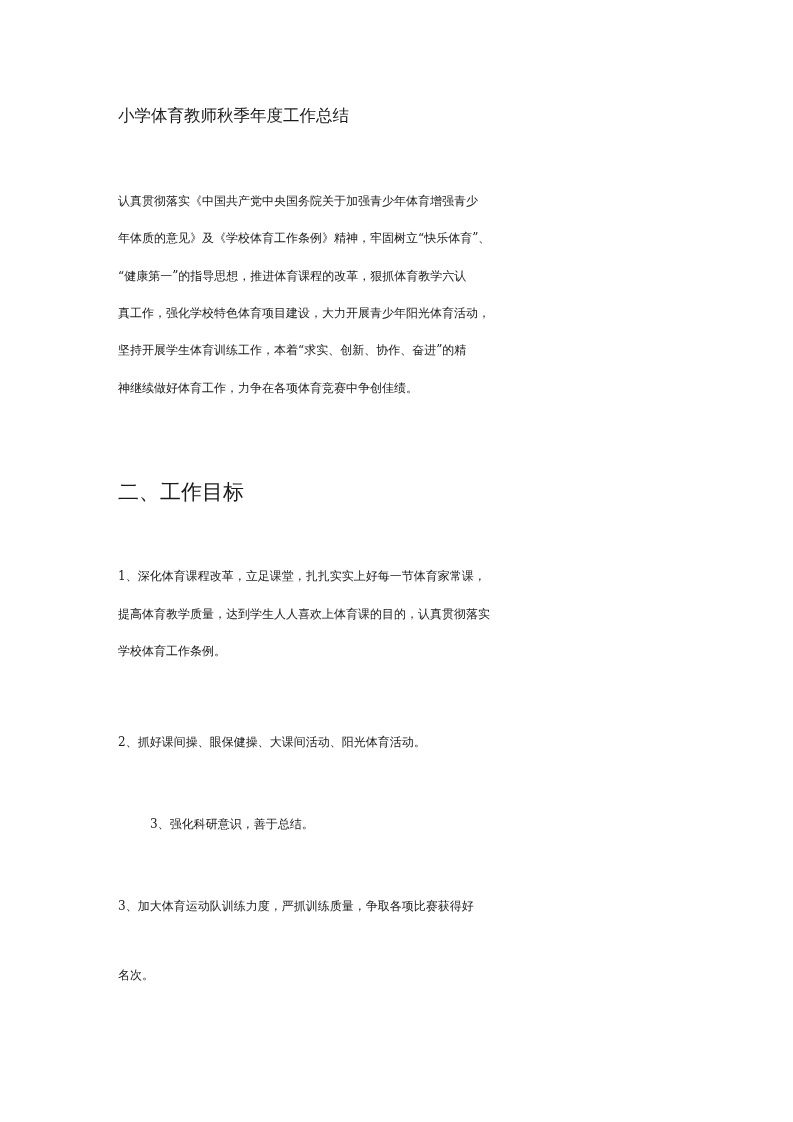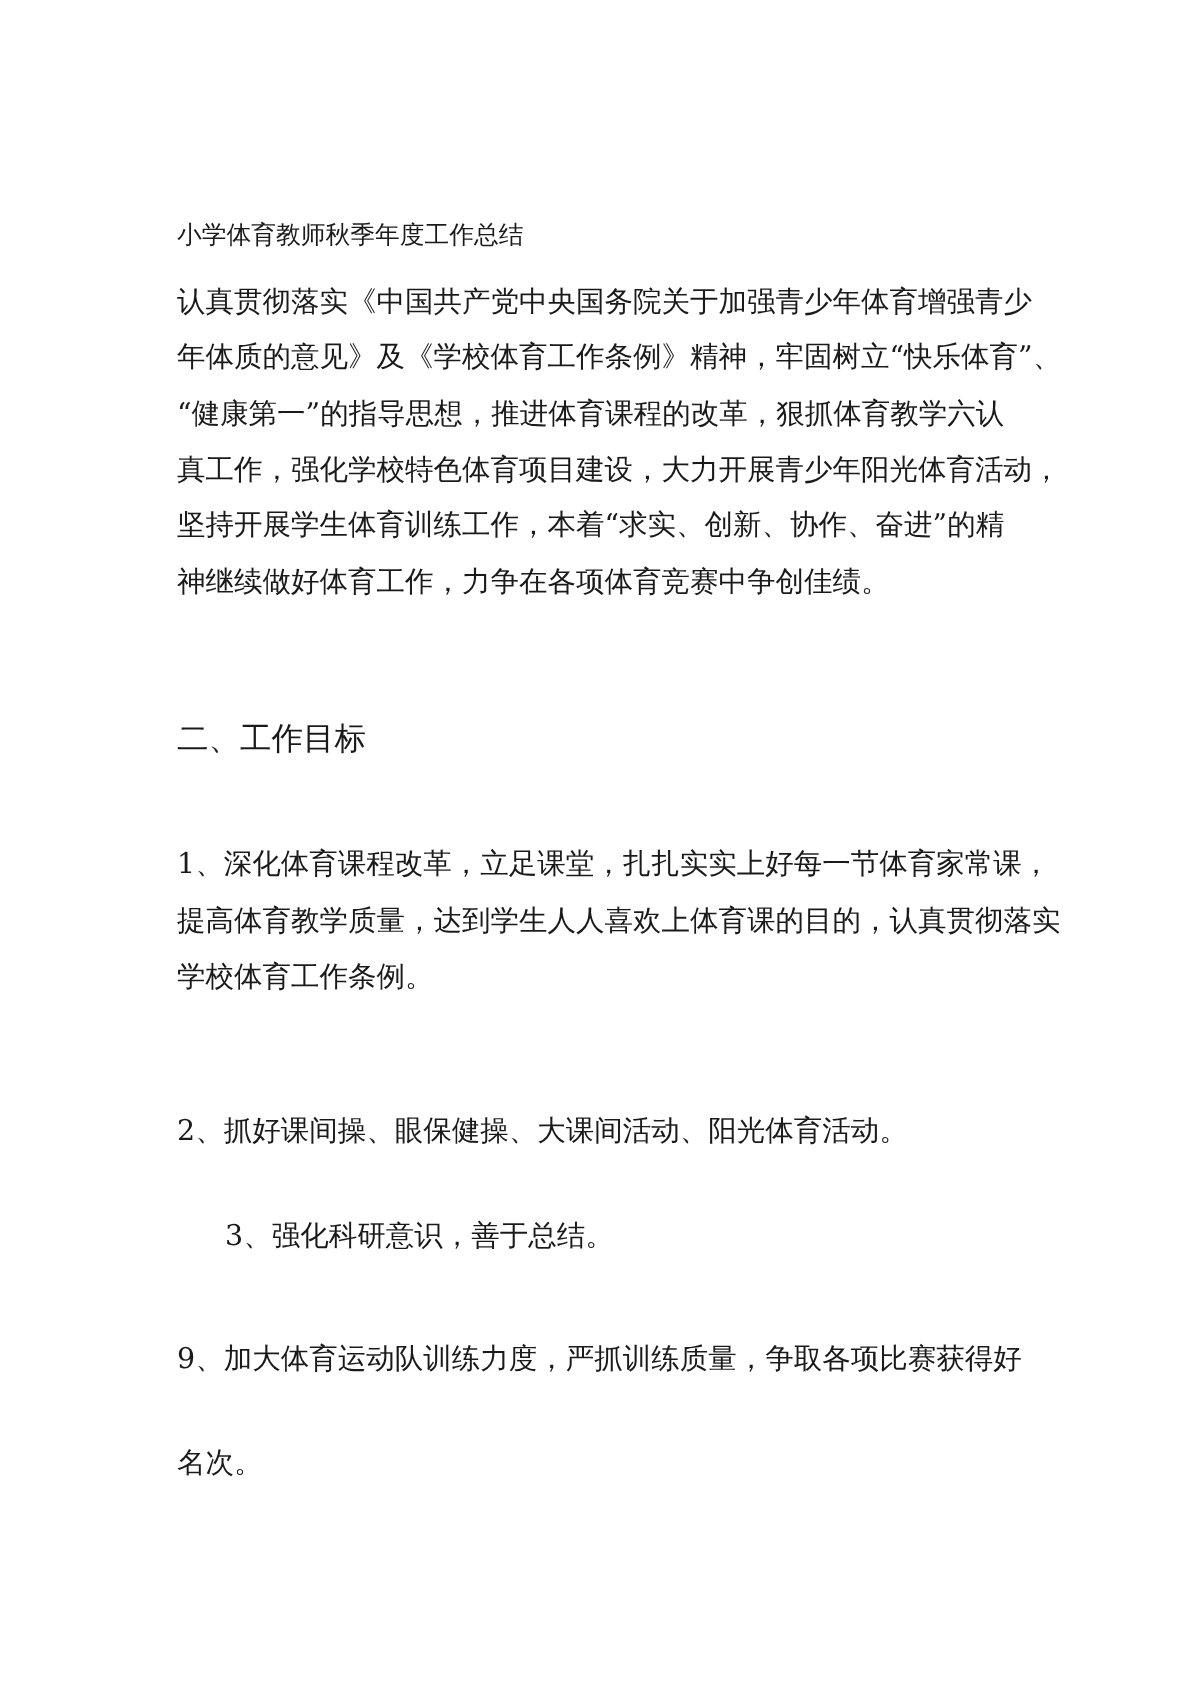--- a/index.html
+++ b/index.html
@@ -17,26 +17,26 @@
     }
     .page {
       position: absolute;
       left: 118px;
       top: 0;
       width: 575px;
     }
     .line {
       position: absolute;
       left: 0;
-      font-size: 19px;
+      font-size: 12px;
       line-height: 22px;
       white-space: nowrap;
       letter-spacing: 0px;
     }
-    .title { font-size: 16.5px; margin-top: 41px; }
+    .title { font-size: 16.5px; }
     .heading { font-size: 21px; }
   </style>
 </head>
 <body>
 
 <div class="page">
   <div class="line title" style="top:105px;">小学体育教师秋季年度工作总结</div>
 
   <div>
     <div class="line" style="top:190px;">认真贯彻落实《中国共产党中央国务院关于加强青少年体育增强青少</div>
@@ -49,24 +49,24 @@
 
   <div class="line heading" style="top:481px;">二、工作目标</div>
 
   <div>
     <div class="line" style="top:565px;">1、深化体育课程改革，立足课堂，扎扎实实上好每一节体育家常课，</div>
     <div class="line" style="top:603px;">提高体育教学质量，达到学生人人喜欢上体育课的目的，认真贯彻落实</div>
     <div class="line" style="top:640px;">学校体育工作条例。</div>
   </div>
 
   <div>
-    <div class="line" style="top:731px;margin-top:12px;">2、抓好课间操、眼保健操、大课间活动、阳光体育活动。</div>
+    <div class="line" style="top:731px;">2、抓好课间操、眼保健操、大课间活动、阳光体育活动。</div>
   </div>
 
   <div>
     <div class="line" style="top:813px;margin-left:32px;">3、强化科研意识，善于总结。</div>
   </div>
 
   <div>
-    <div class="line" style="top:895px;">9、加大体育运动队训练力度，严抓训练质量，争取各项比赛获得好</div>
+    <div class="line" style="top:895px;">3、加大体育运动队训练力度，严抓训练质量，争取各项比赛获得好</div>
     <div class="line" style="top:964px;">名次。</div>
   </div>
 </div>
 
 </body></html>

